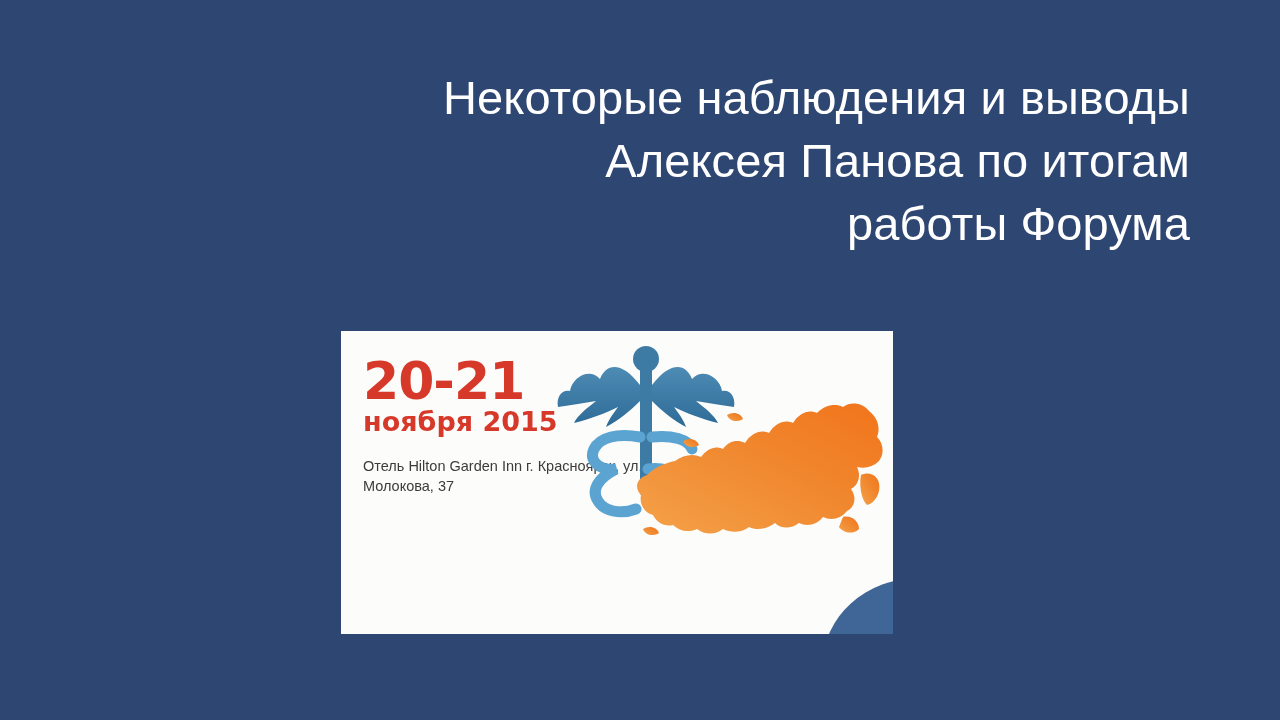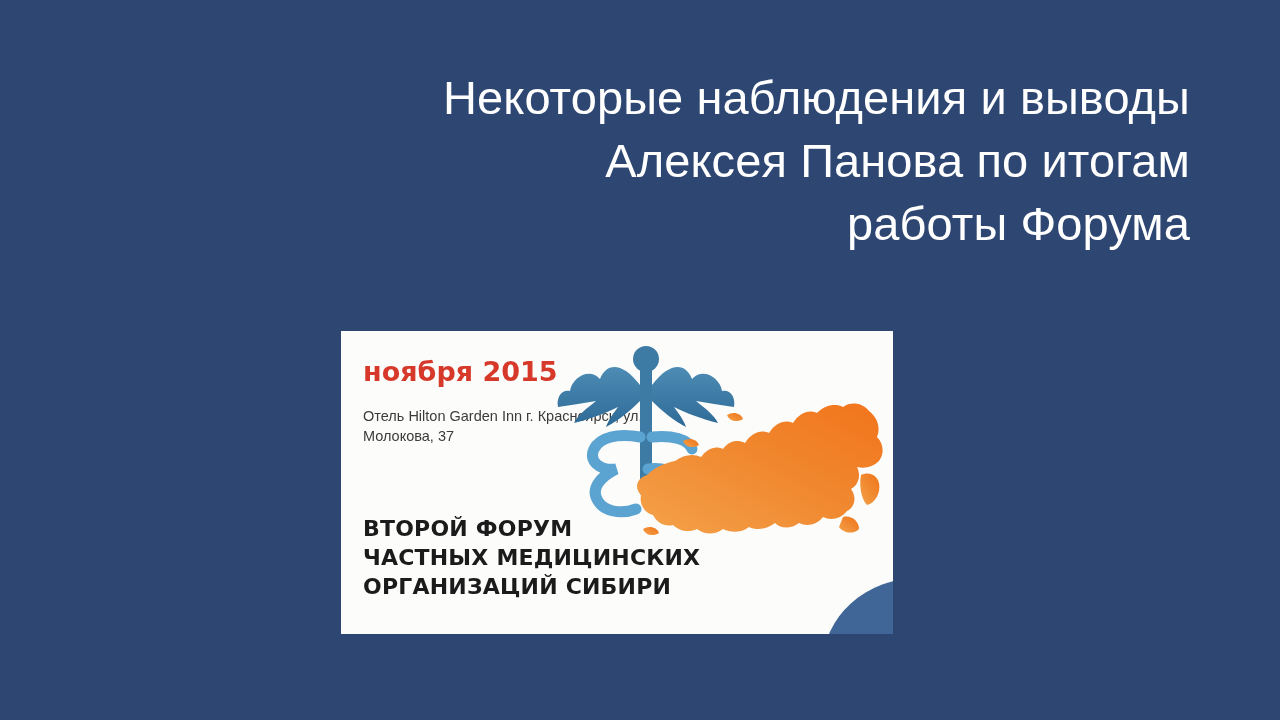--- a/index.html
+++ b/index.html
@@ -125,20 +125,21 @@
 
 <div id="slide">
 
   <div id="slide-title">Некоторые наблюдения и выводы
 Алексея Панова по итогам
 работы Форума</div>
 
   <div id="banner-card">
 
     <div class="banner-left">
+      <div class="date-big">20-21</div>
       <div class="date-month">ноября 2015</div>
       <div class="venue">Отель Hilton Garden Inn
 г. Красноярск, ул. Молокова, 37</div>
     </div>
 
     <svg id="caduceus" viewBox="0 0 180 185">
       <defs>
         <linearGradient id="wingGrad" x1="0" y1="0" x2="0" y2="1">
           <stop offset="0%" stop-color="#4d8cb5"></stop>
           <stop offset="100%" stop-color="#2e6a96"></stop>
@@ -187,20 +188,17 @@
         C58 154 48 152 42 146 C34 148 26 144 22 136
         C14 134 8 126 10 116 C4 110 4 100 16 96 Z"></path>
 
       <path fill="url(#mapGrad)" d="M230 96 C238 92 246 96 248 104 C250 114 244 124 236 126 C230 120 228 106 230 96 Z"></path>
       <path fill="url(#mapGrad)" d="M212 138 C220 136 228 142 228 150 C222 156 212 154 208 148 Z"></path>
       <path fill="url(#mapGrad)" d="M52 62 C58 58 66 60 68 66 C62 70 54 68 52 62 Z"></path>
       <path fill="url(#mapGrad)" d="M96 36 C102 32 110 34 112 40 C106 44 98 42 96 36 Z"></path>
       <path fill="url(#mapGrad)" d="M12 150 C18 146 26 148 28 154 C22 158 14 156 12 150 Z"></path>
     </svg>
 
-    <div class="banner-headline">ВТОРОЙ ФОРУМ
-ЧАСТНЫХ МЕДИЦИНСКИХ
-ОРГАНИЗАЦИЙ СИБИРИ</div>
 
     <div class="corner-accent"></div>
   </div>
 
 </div>
 
 </body></html>

